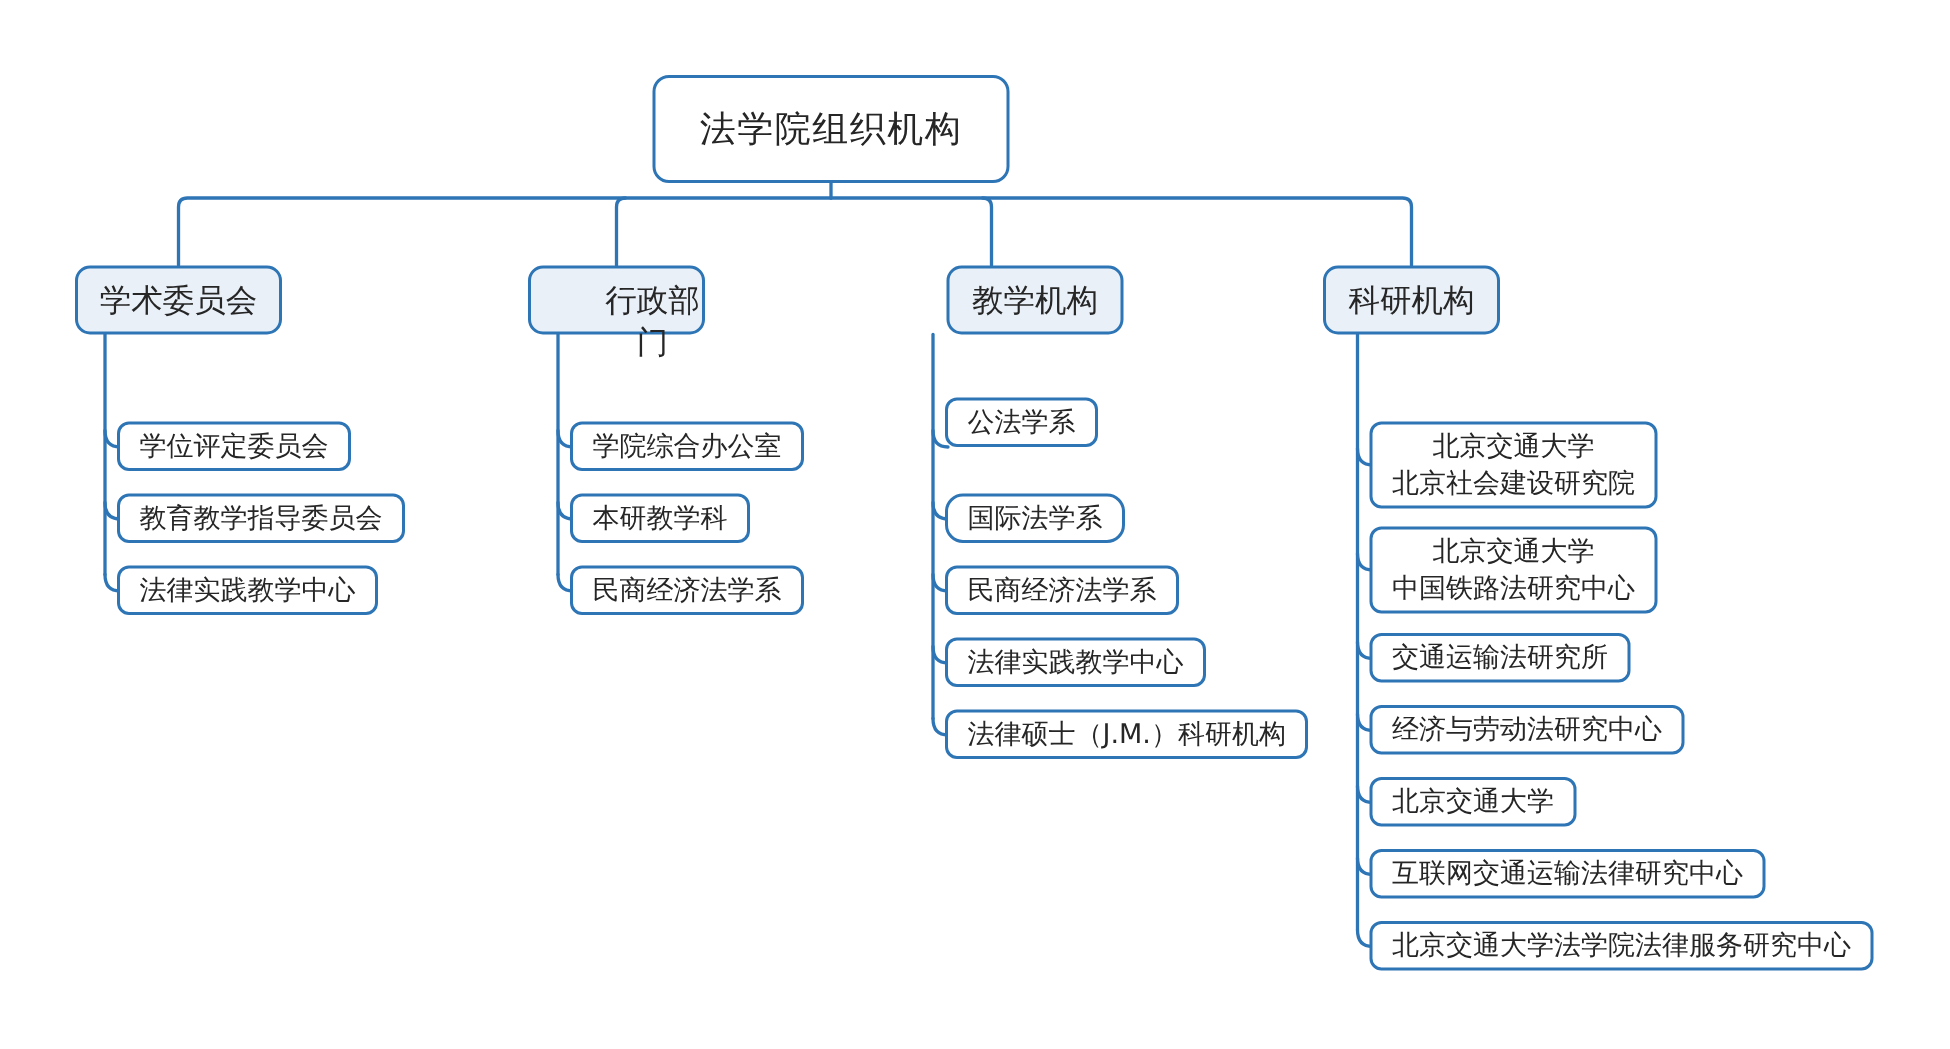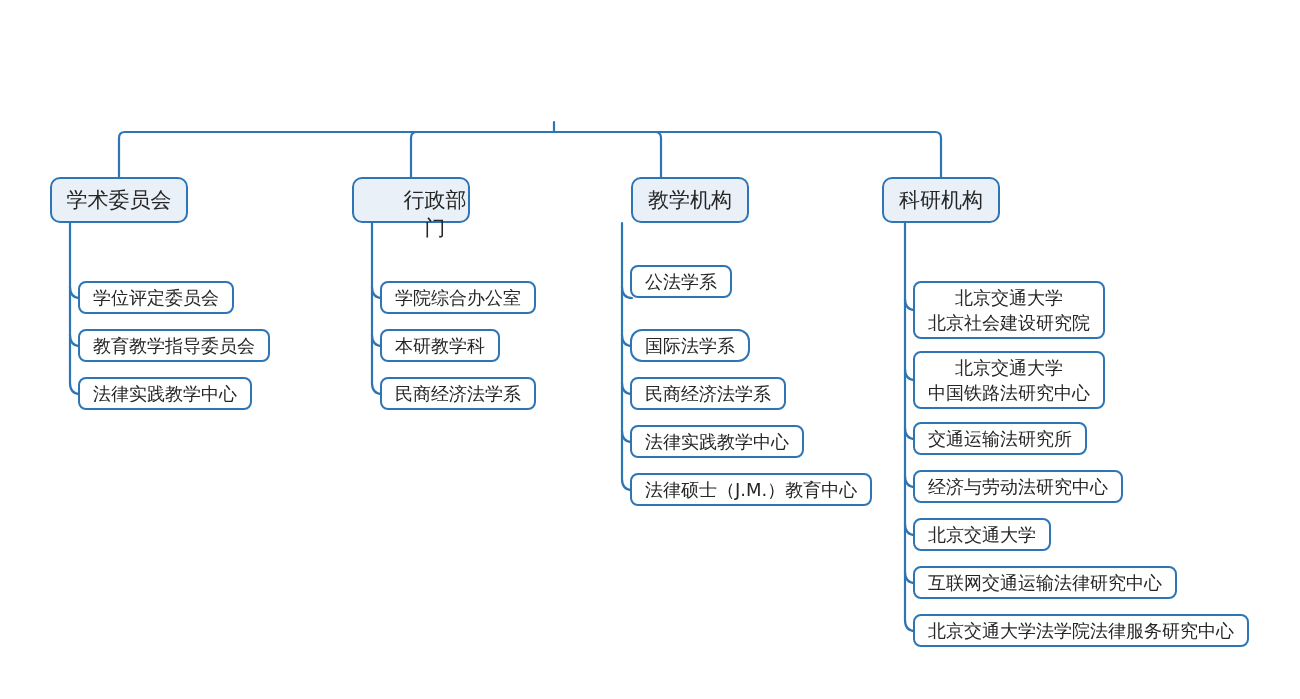--- a/index.html
+++ b/index.html
@@ -90,35 +90,36 @@
       <path d="M622,479 C622,486 625,490 632,490"></path>
       <path d="M905,223 V620"></path>
       <path d="M905,299 C905,306 908,310 915,310"></path>
       <path d="M905,369 C905,376 908,380 915,380"></path>
       <path d="M905,428 C905,435 908,439 915,439"></path>
       <path d="M905,476 C905,483 908,487 915,487"></path>
       <path d="M905,524 C905,531 908,535 915,535"></path>
       <path d="M905,572 C905,579 908,583 915,583"></path>
       <path d="M905,620 C905,627 908,631 915,631"></path>
     </svg>
+  <div class="node root">法学院组织机构</div>
   <div id="nodes">
       <div class="node branch" style="left: 50px; width: 138px;">学术委员会</div>
       <div class="node child" style="left: 78px; top: 281px;">学位评定委员会</div>
       <div class="node child" style="left: 78px; top: 329px;">教育教学指导委员会</div>
       <div class="node child" style="left: 78px; top: 377px;">法律实践教学中心</div>
       <div class="node branch" style="left: 352px; width: 118px; padding-left: 48px;">行政部门</div>
       <div class="node child" style="left: 380px; top: 281px;">学院综合办公室</div>
       <div class="node child" style="left: 380px; top: 329px;">本研教学科</div>
       <div class="node child" style="left: 380px; top: 377px;">民商经济法学系</div>
       <div class="node branch" style="left: 631px; width: 118px;">教学机构</div>
       <div class="node child" style="left: 630px; top: 265px;">公法学系</div>
       <div class="node child" style="left: 630px; top: 329px; border-radius: 12px;">国际法学系</div>
       <div class="node child" style="left: 630px; top: 377px;">民商经济法学系</div>
       <div class="node child" style="left: 630px; top: 425px;">法律实践教学中心</div>
-      <div class="node child" style="left: 630px; top: 473px;">法律硕士（J.M.）教育中心</div>
+      <div class="node child" style="left: 630px; top: 473px;">法律硕士（J.M.）科研机构</div>
       <div class="node branch" style="left: 882px; width: 118px;">科研机构</div>
       <div class="node child" style="left: 913px; top: 281px;">北京交通大学
 北京社会建设研究院</div>
       <div class="node child" style="left: 913px; top: 351px;">北京交通大学
 中国铁路法研究中心</div>
       <div class="node child" style="left: 913px; top: 422px;">交通运输法研究所</div>
       <div class="node child" style="left: 913px; top: 470px;">经济与劳动法研究中心</div>
       <div class="node child" style="left: 913px; top: 518px;">北京交通大学</div>
       <div class="node child" style="left: 913px; top: 566px;">互联网交通运输法律研究中心</div>
       <div class="node child" style="left: 913px; top: 614px;">北京交通大学法学院法律服务研究中心</div>

